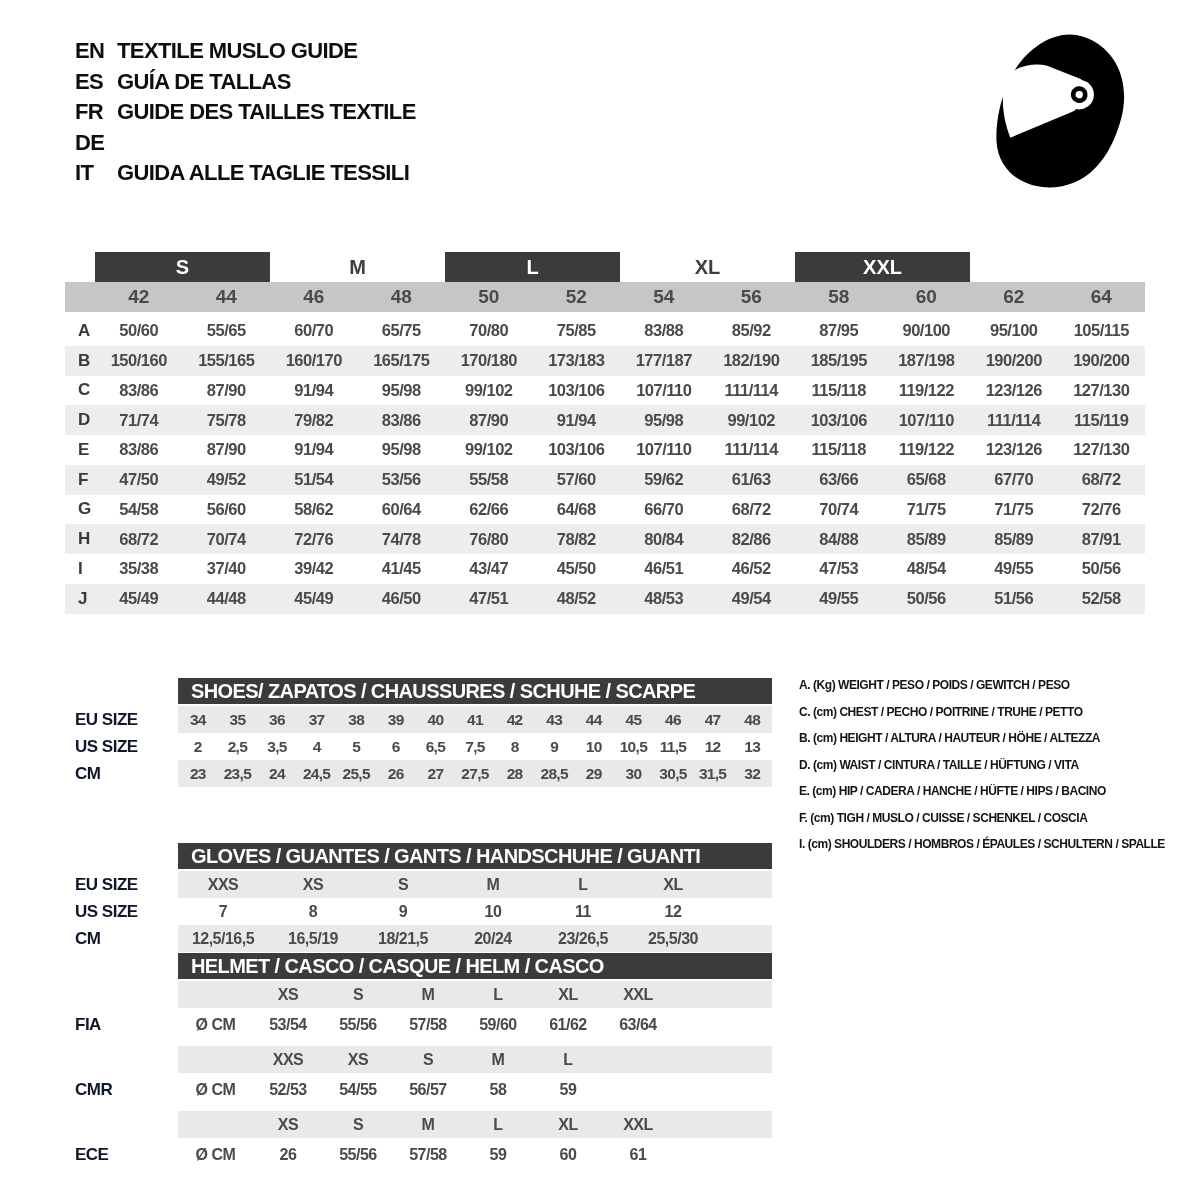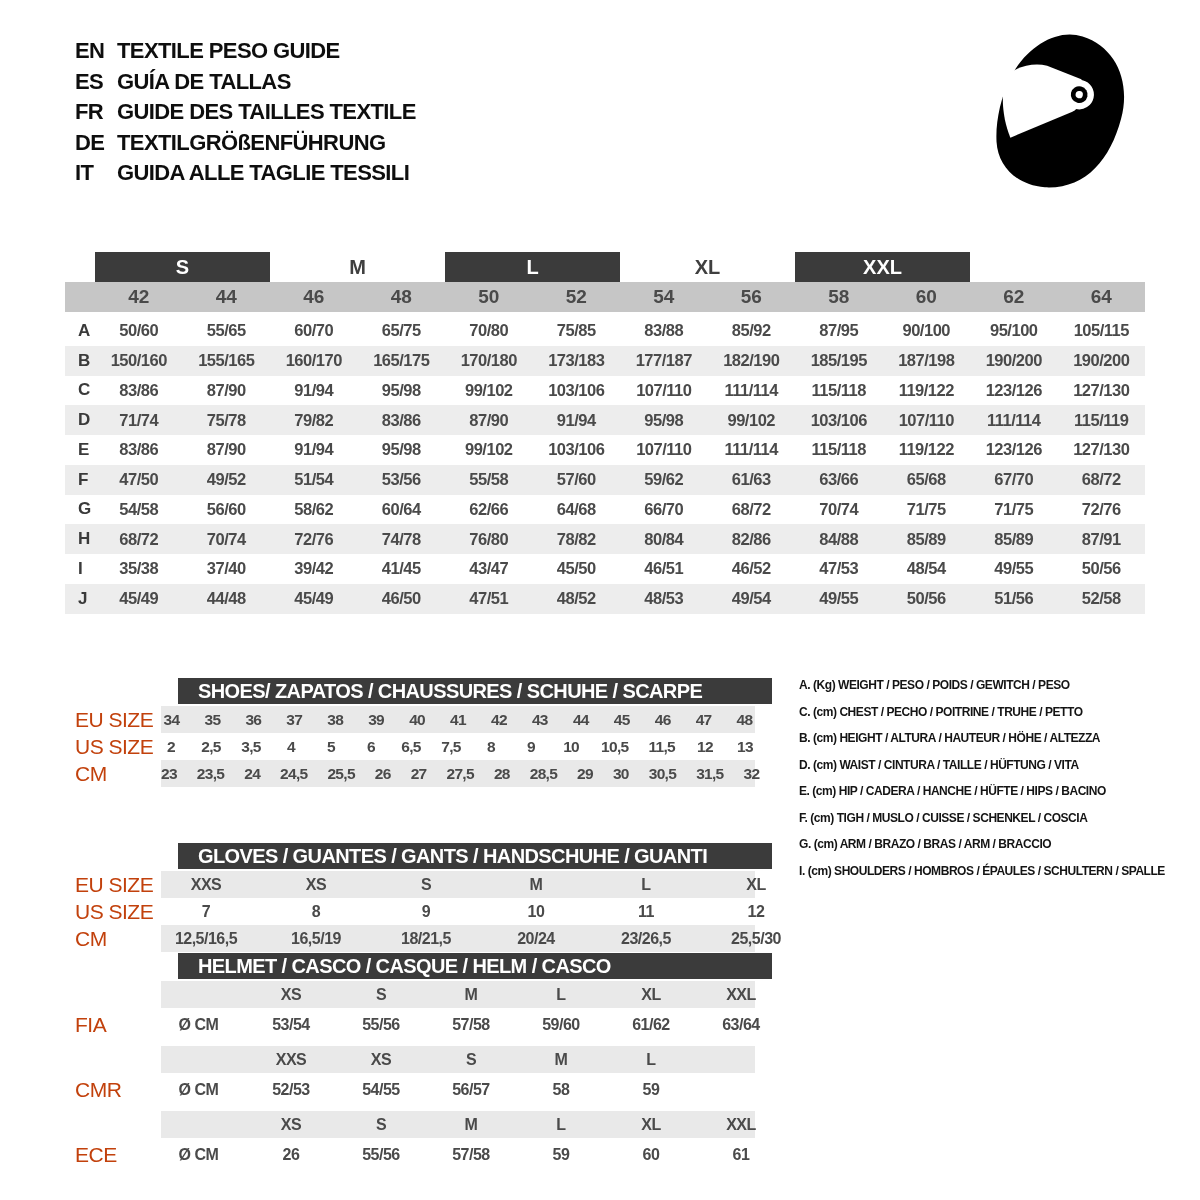--- a/index.html
+++ b/index.html
@@ -24,60 +24,59 @@
   .scell{display:flex;align-items:center;justify-content:center;font-weight:bold;font-size:19px;color:#4a4a4a;}
   .trow{display:grid;grid-template-columns:30px repeat(12,1fr);height:29.75px;}
   .trow.stripe{background:#ededed;}
   .tlabel{display:flex;align-items:center;padding-left:13px;font-weight:bold;font-size:17px;color:#3a3a3a;}
   .tcell{display:flex;align-items:center;justify-content:center;font-weight:bold;font-size:16.5px;letter-spacing:-0.5px;color:#4a4a4a;}
 
   
   .lower{position:absolute;left:65px;width:710px;}
   #shoesBlock{top:678px;} #glovesBlock{top:806px;margin-top:37px;} #helmetBlock{top:953px;}
   .bar{margin-left:113px;width:594px;height:26px;background:#3b3b3b;color:#fff;display:flex;align-items:center;
-       padding-left:20px;box-sizing:border-box;font-weight:bold;font-size:20px;letter-spacing:-0.6px;margin-bottom:2px;}
+       padding-left:13px;box-sizing:border-box;font-weight:bold;font-size:20px;letter-spacing:-0.6px;margin-bottom:2px;}
   .srow{position:relative;height:27px;}
   .hrow{position:relative;height:27px;}
   .hrow.val{height:34px;margin-bottom:4px;}
   .rlabel{position:absolute;left:10px;top:0;height:100%;display:flex;align-items:center;
-          font-weight:normal;font-size:21px;letter-spacing:-0.5px;color:#c2410c;}
-  .vals{position:absolute;left:96px;top:0;width:594px;height:100%;display:grid;gap:20px;}
+          font-weight:bold;font-size:17px;letter-spacing:-0.5px;color:#0f172a;}
+  .vals{position:absolute;left:113px;top:0;width:594px;height:100%;display:grid;}
   .shaded-band{background:#e9e9e9;}
   .shoes-vals{grid-template-columns:repeat(15,1fr);}
   .gloves-vals{grid-template-columns:repeat(6,90px) 1fr;}
   .helm-vals{grid-template-columns:75px repeat(6,70px) 1fr;}
   .vcell{display:flex;align-items:center;justify-content:center;font-weight:bold;color:#4a4a4a;
          letter-spacing:-0.5px;font-size:16px;}
   .shoes-vals .vcell{font-size:15.5px;letter-spacing:-0.7px;}
 
   
   .legend{position:absolute;left:799px;top:672px;width:376px;}
   .litem{font-weight:bold;font-size:12px;letter-spacing:-0.45px;line-height:26.5px;color:#141414;}
 </style>
 </head>
 <body>
 
 <div class="canvas">
 
   <div class="lang-block" id="langBlock">
       <div class="lang-row">
         <div class="lang-code">EN</div>
-        <div class="lang-title">TEXTILE PESO GUIDE</div>
+        <div class="lang-title">TEXTILE MUSLO GUIDE</div>
       </div>
       <div class="lang-row">
         <div class="lang-code">ES</div>
         <div class="lang-title">GUÍA DE TALLAS</div>
       </div>
       <div class="lang-row">
         <div class="lang-code">FR</div>
         <div class="lang-title">GUIDE DES TAILLES TEXTILE</div>
       </div>
       <div class="lang-row">
         <div class="lang-code">DE</div>
-        <div class="lang-title">TEXTILGRÖßENFÜHRUNG</div>
       </div>
       <div class="lang-row">
         <div class="lang-code">IT</div>
         <div class="lang-title">GUIDA ALLE TAGLIE TESSILI</div>
       </div>
     </div>
 
   <svg class="helmet-icon" width="168" height="182" viewBox="0 0 120 130" aria-hidden="true">
     <g transform="rotate(13 60 65)">
       <path fill="#000000" d="M60,6 C85,8 101,30 100,57 C99,88 86,112 58,117 C38,120 22,110 17,93 C13,79 13,62 16,48 C21,24 40,4 60,6 Z"></path>
@@ -451,17 +450,16 @@
       </div>
   </div>
 
   <div class="legend" id="legendBlock">
       <div class="litem">A. (Kg) WEIGHT / PESO / POIDS / GEWITCH / PESO</div>
       <div class="litem">C. (cm) CHEST / PECHO / POITRINE / TRUHE / PETTO</div>
       <div class="litem">B. (cm) HEIGHT / ALTURA / HAUTEUR / HÖHE / ALTEZZA</div>
       <div class="litem">D. (cm) WAIST / CINTURA / TAILLE / HÜFTUNG / VITA</div>
       <div class="litem">E. (cm) HIP / CADERA / HANCHE / HÜFTE / HIPS / BACINO</div>
       <div class="litem">F. (cm) TIGH / MUSLO / CUISSE / SCHENKEL / COSCIA</div>
-      <div class="litem">G. (cm) ARM / BRAZO / BRAS / ARM / BRACCIO</div>
       <div class="litem">I. (cm) SHOULDERS / HOMBROS / ÉPAULES / SCHULTERN / SPALLE</div>
     </div>
 
 </div>
 
 </body></html>

